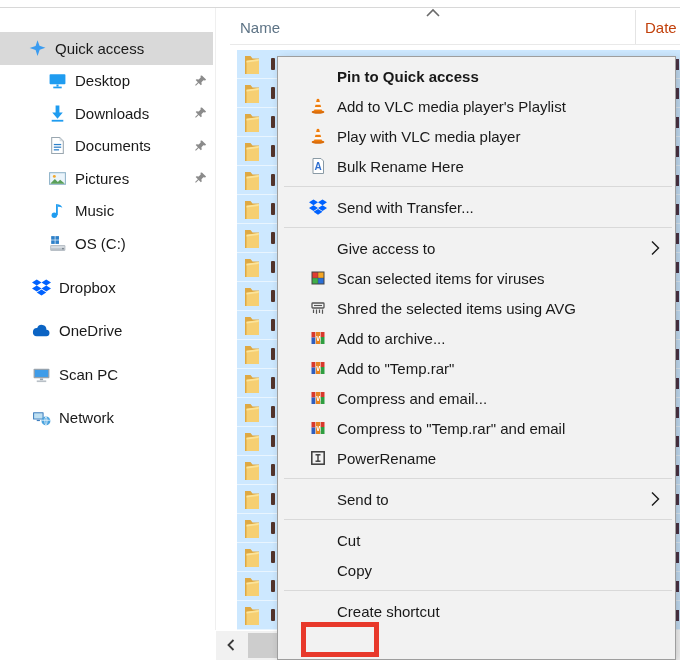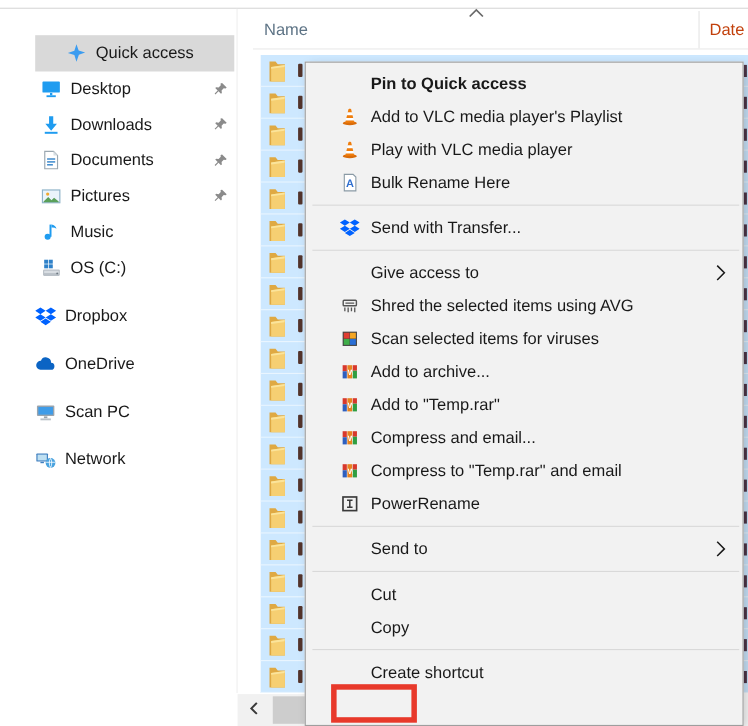--- a/index.html
+++ b/index.html
@@ -7,22 +7,22 @@
     font-family:"Liberation Sans","DejaVu Sans",sans-serif;font-size:15px;color:#191919;}
   .topline{position:absolute;left:0;top:7px;width:680px;height:1px;background:#d8d8d8;}
   .nav-divider{position:absolute;left:215px;top:8px;width:1px;height:622px;background:#efefef;}
 
   
   .sidebar{position:absolute;left:0;top:32px;width:215px;}
   .side-item{display:flex;align-items:center;position:relative;cursor:default;margin-right:2px;}
   .g-quick{height:32.5px;}
   .g-root{height:43.5px;}
   .g-quick + .g-root{margin-top:6px;}
-  .ind0{padding-left:28px;margin-left:32px;}
-  .ind1{padding-left:37px;}
+  .ind0{padding-left:28px;}
+  .ind1{padding-left:48px;}
   .ind2{padding-left:32px;}
   .side-item.selected{background:#d9d9d9;}
   .s-icon{width:19px;height:19px;margin-right:8px;flex:0 0 auto;display:flex;align-items:center;justify-content:center;}
   .s-icon svg{width:19px;height:19px;}
   .s-label{white-space:nowrap;}
   .pin{position:absolute;right:6px;top:50%;transform:translateY(-50%);width:13px;height:13px;}
   .pin svg{width:13px;height:13px;display:block;}
 
   
   .col-name{position:absolute;left:240px;top:19px;color:#5d7385;}
@@ -506,48 +506,48 @@
         <span class="m-icon"></span>
         <span class="m-label">Give access to</span>
         <span class="m-arrow">
           <svg viewBox="0 0 10 16">
             <polyline points="2,1.5 8.5,8 2,14.5" fill="none" stroke="#1a1a1a" stroke-width="1.4"></polyline>
           </svg>
         </span>
       </div>
       <div class="m-item">
         <span class="m-icon">
+          <svg viewBox="0 0 18 18">
+            <rect x="2.5" y="2.5" width="13" height="13" fill="#444"></rect>
+            <rect x="3.5" y="3.5" width="5.3" height="5.3" fill="#e03c31"></rect>
+            <rect x="9.2" y="3.5" width="5.3" height="5.3" fill="#f5a623"></rect>
+            <rect x="3.5" y="9.2" width="5.3" height="5.3" fill="#3fae49"></rect>
+            <rect x="9.2" y="9.2" width="5.3" height="5.3" fill="#2a6fd6"></rect>
+          </svg>
+        </span>
+        <span class="m-label">Scan selected items for viruses</span>
+      </div>
+      <div class="m-item">
+        <span class="m-icon">
           <svg viewBox="0 0 18 18" stroke="#555" fill="none">
             <rect x="3" y="4" width="12" height="5" rx="0.8" stroke-width="1.3"></rect>
             <line x1="5" y1="6.5" x2="13" y2="6.5" stroke-width="1.1"></line>
             <g stroke-width="1.2">
               <line x1="4.5" y1="10.5" x2="4.5" y2="14"></line>
               <line x1="7.5" y1="10.5" x2="7.5" y2="14.8"></line>
               <line x1="10.5" y1="10.5" x2="10.5" y2="14"></line>
               <line x1="13.5" y1="10.5" x2="13.5" y2="14.8"></line>
             </g>
           </svg>
         </span>
         <span class="m-label">Shred the selected items using AVG</span>
       </div>
       <div class="m-item">
         <span class="m-icon">
           <svg viewBox="0 0 18 18">
-            <rect x="2.5" y="2.5" width="13" height="13" fill="#444"></rect>
-            <rect x="3.5" y="3.5" width="5.3" height="5.3" fill="#e03c31"></rect>
-            <rect x="9.2" y="3.5" width="5.3" height="5.3" fill="#f5a623"></rect>
-            <rect x="3.5" y="9.2" width="5.3" height="5.3" fill="#3fae49"></rect>
-            <rect x="9.2" y="9.2" width="5.3" height="5.3" fill="#2a6fd6"></rect>
-          </svg>
-        </span>
-        <span class="m-label">Scan selected items for viruses</span>
-      </div>
-      <div class="m-item">
-        <span class="m-icon">
-          <svg viewBox="0 0 18 18">
             <rect x="2.5" y="3" width="3.8" height="5.5" fill="#d8382c"></rect>
             <rect x="2.5" y="8.5" width="3.8" height="6.5" fill="#2e5fbf"></rect>
             <rect x="6.8" y="3" width="4.4" height="12" fill="#e8821f"></rect>
             <text x="7.2" y="11.5" font-size="7" font-weight="bold" fill="#fff" font-family="Liberation Sans,sans-serif">W</text>
             <rect x="11.7" y="3" width="3.8" height="5" fill="#d8382c"></rect>
             <rect x="11.7" y="8" width="3.8" height="7" fill="#2f9e41"></rect>
           </svg>
         </span>
         <span class="m-label">Add to archive...</span>
       </div>

